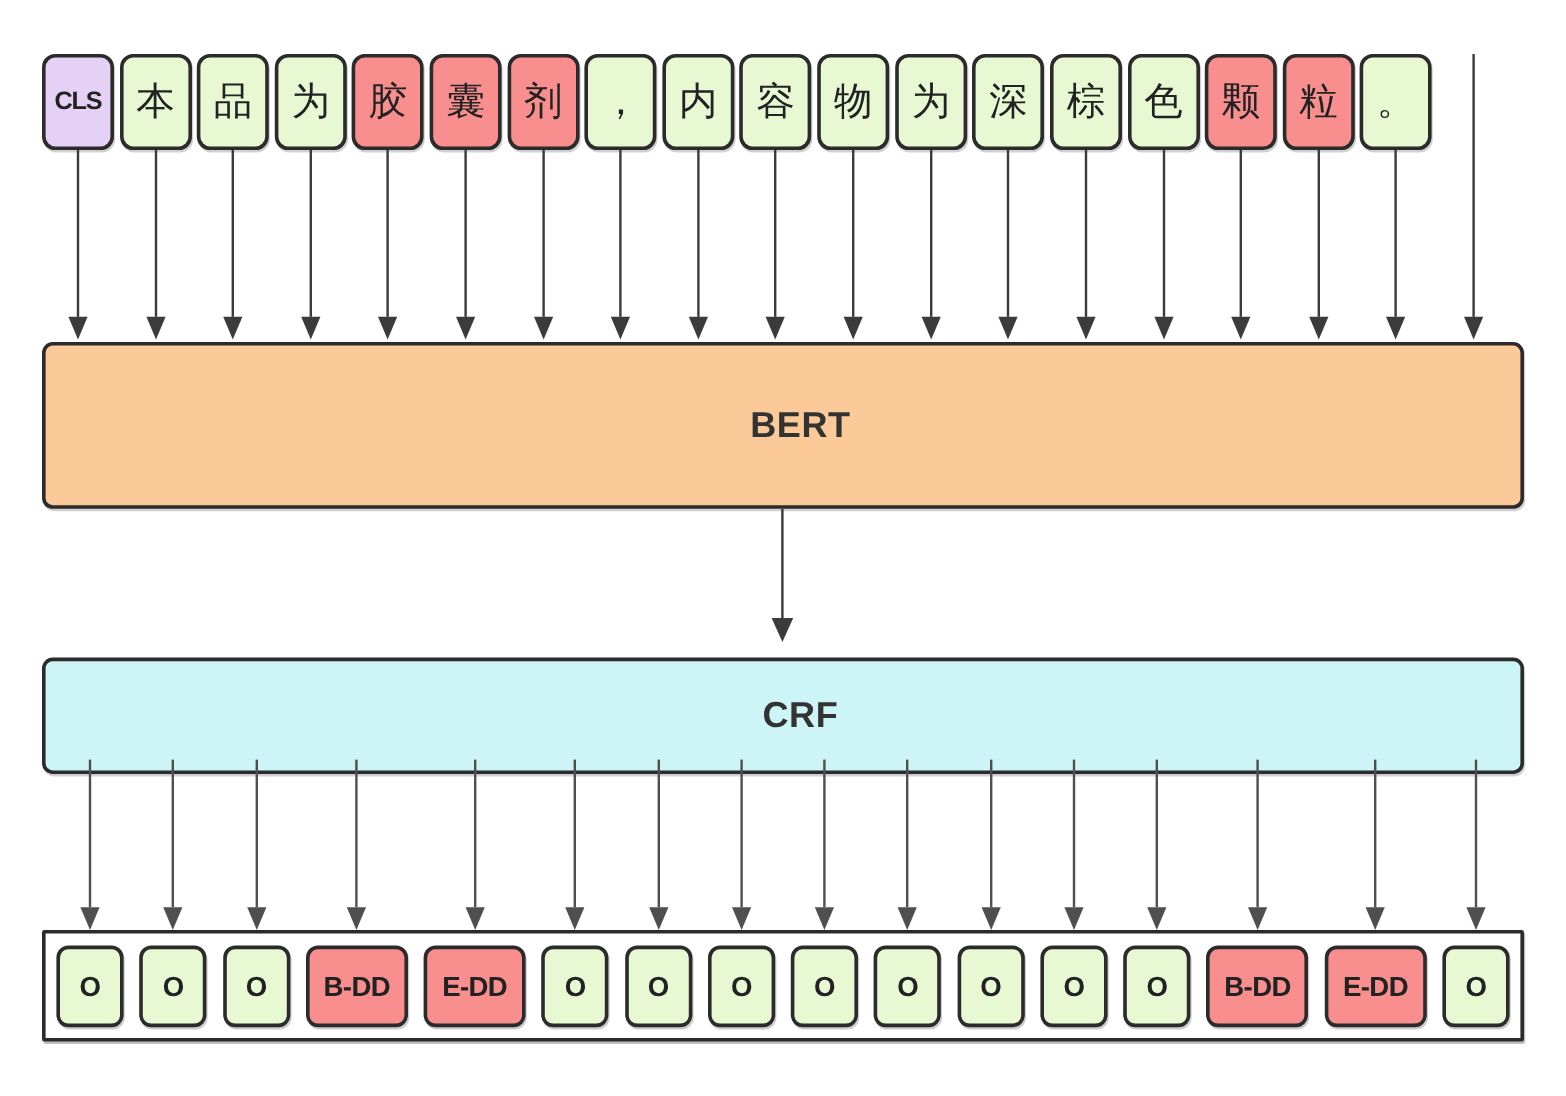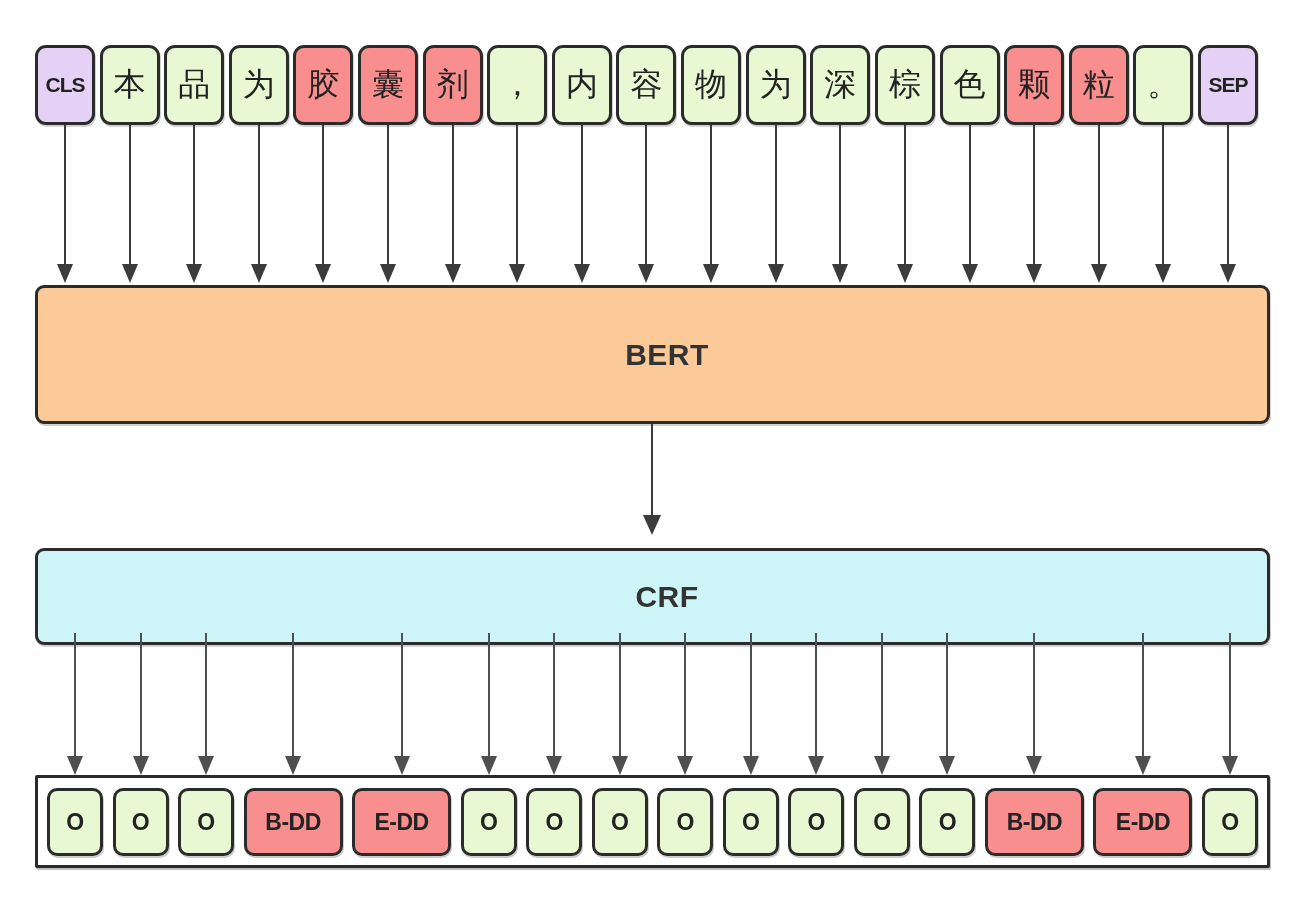--- a/index.html
+++ b/index.html
@@ -87,21 +87,21 @@
   .lab-box{
     box-sizing:border-box;
     margin-top:13px;height:68px;
     border:3px solid var(--c-border);
     border-radius:10px;
     display:flex;align-items:center;justify-content:center;
     font-size:23px;font-weight:700;color:#222;letter-spacing:-0.5px;
     box-shadow:1px 2px 0 rgba(0,0,0,0.2);
   }
   .lab-box.l-o{width:56px;background:var(--c-normal);}
-  .lab-box.l-entity{width:99px;background:var(--c-entity);}
+  .lab-box.l-entity{width:85px;background:var(--c-entity);}
 </style>
 </head>
 <body>
 
 <div class="canvas" style="--c-special: #e4d1f5; --c-normal: #e7f8d3; --c-entity: #f98e8e; --c-bert: #fbca98; --c-crf: #cdf5f8; --c-border: #2b2b2b; --c-arrow: #3b3b3b; --c-arrow2: #4f4f4f;">
 
   <div class="token-row" id="token-row">
   <div class="tok-cell">
     <div class="tok-box t-special">CLS</div>
     <div class="v-arrow">
@@ -240,21 +240,20 @@
 
   <div class="tok-cell">
     <div class="tok-box t-normal">。</div>
     <div class="v-arrow">
       <div class="line"></div>
       <div class="head"></div>
     </div>
   </div>
 
   <div class="tok-cell">
-    <div class="tok-box t-special">SEP</div>
     <div class="v-arrow">
       <div class="line"></div>
       <div class="head"></div>
     </div>
   </div>
 </div>
 
   <div class="layer-box bert">
     <span>BERT</span>
   </div>

